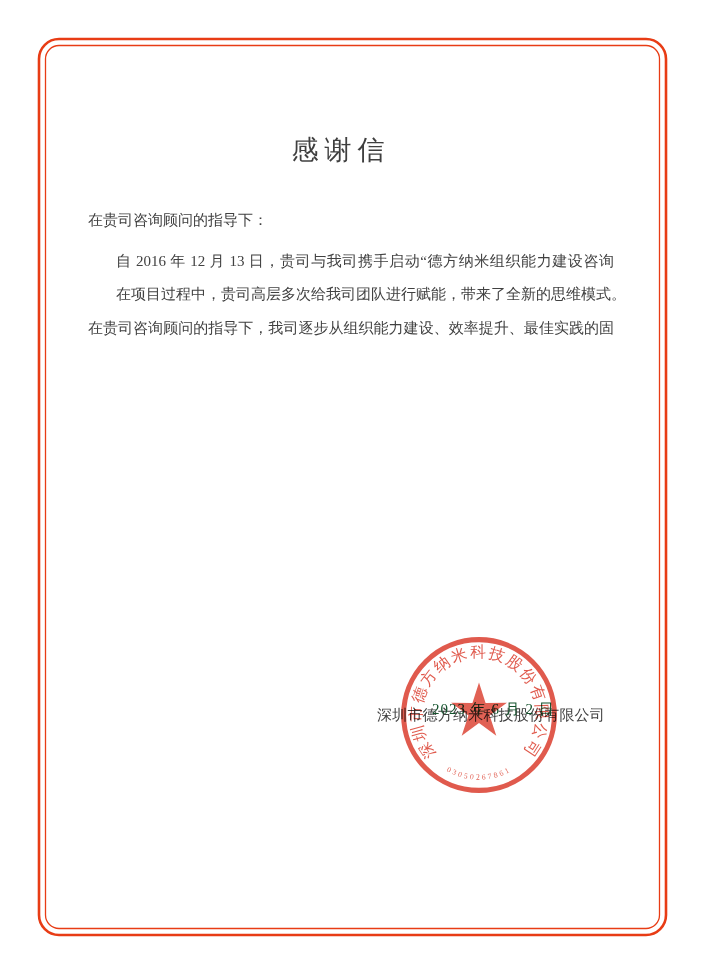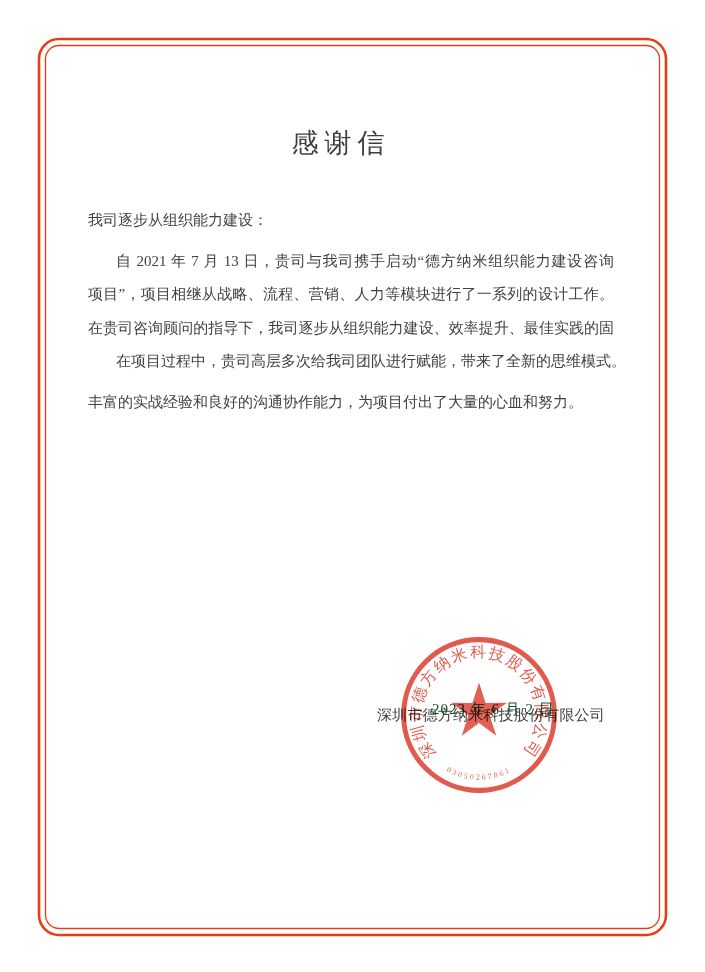--- a/index.html
+++ b/index.html
@@ -6,21 +6,21 @@
   .page{
     position:relative;
     width:705px;height:972px;
     background:#ffffff;
     overflow:hidden;
     font-family:"Liberation Serif","DejaVu Serif",serif;
     color:#414141;
   }
   .frame-svg{position:absolute;left:0;top:0;width:705px;height:972px;pointer-events:none;}
   .letter-title{
-    position:absolute;left:0;top:125px;width:676px;
+    position:absolute;left:0;top:132px;width:676px;
     text-align:center;
     font-size:27px;
     letter-spacing:6px;
     text-indent:6px;
     color:#3f3f3f;
     white-space:nowrap;
   }
   .body-block{
     position:absolute;left:88px;top:204px;width:526px;
     font-size:15px;
@@ -55,34 +55,32 @@
 <div class="page">
 
   <svg class="frame-svg" viewBox="0 0 705 972" xmlns="http://www.w3.org/2000/svg">
     <path d="M 59 39 H 646 A 20 20 0 0 1 666 59 V 915 A 20 20 0 0 1 646 935 H 59 A 20 20 0 0 1 39 915 V 59 A 20 20 0 0 1 59 39 Z" fill="none" stroke="#e83c15" stroke-width="2.6"></path>
     <path d="M 59 45.5 H 646 A 13.5 13.5 0 0 1 659.5 59 V 915 A 13.5 13.5 0 0 1 646 928.5 H 59 A 13.5 13.5 0 0 1 45.5 915 V 59 A 13.5 13.5 0 0 1 59 45.5 Z" fill="none" stroke="#e83c15" stroke-width="1.3"></path>
   </svg>
 
   <div class="letter-title">感谢信</div>
 
   <div class="body-block">
-    <div class="body-line">我司逐步从组织能力建设：</div>
+    <div class="body-line">在贵司咨询顾问的指导下：</div>
 
     <div class="para gap">
-      <div class="body-line fill indent">自 2021 年 7 月 13 日，贵司与我司携手启动“德方纳米组织能力建设咨询</div>
-      <div class="body-line fill">项目”，项目相继从战略、流程、营销、人力等模块进行了一系列的设计工作。</div>
+      <div class="body-line fill indent">自 2016 年 12 月 13 日，贵司与我司携手启动“德方纳米组织能力建设咨询</div>
     </div>
 
     <div class="para">
+      <div class="body-line fill indent">在项目过程中，贵司高层多次给我司团队进行赋能，带来了全新的思维模式。</div>
       <div class="body-line fill">在贵司咨询顾问的指导下，我司逐步从组织能力建设、效率提升、最佳实践的固</div>
-      <div class="body-line fill indent">在项目过程中，贵司高层多次给我司团队进行赋能，带来了全新的思维模式。</div>
     </div>
 
     <div class="para gap">
-      <div class="body-line">丰富的实战经验和良好的沟通协作能力，为项目付出了大量的心血和努力。</div>
     </div>
 
   </div>
 
   <div class="signature-company">深圳市德方纳米科技股份有限公司</div>
   <div class="signature-date">2023 年 6 月 2 日</div>
 
   <svg class="stamp-svg" viewBox="0 0 170 170" xmlns="http://www.w3.org/2000/svg">
     <defs>
       <path id="seal-arc-top" d="M 44.7 125.3 A 57 57 0 1 1 125.3 125.3" fill="none"></path>

